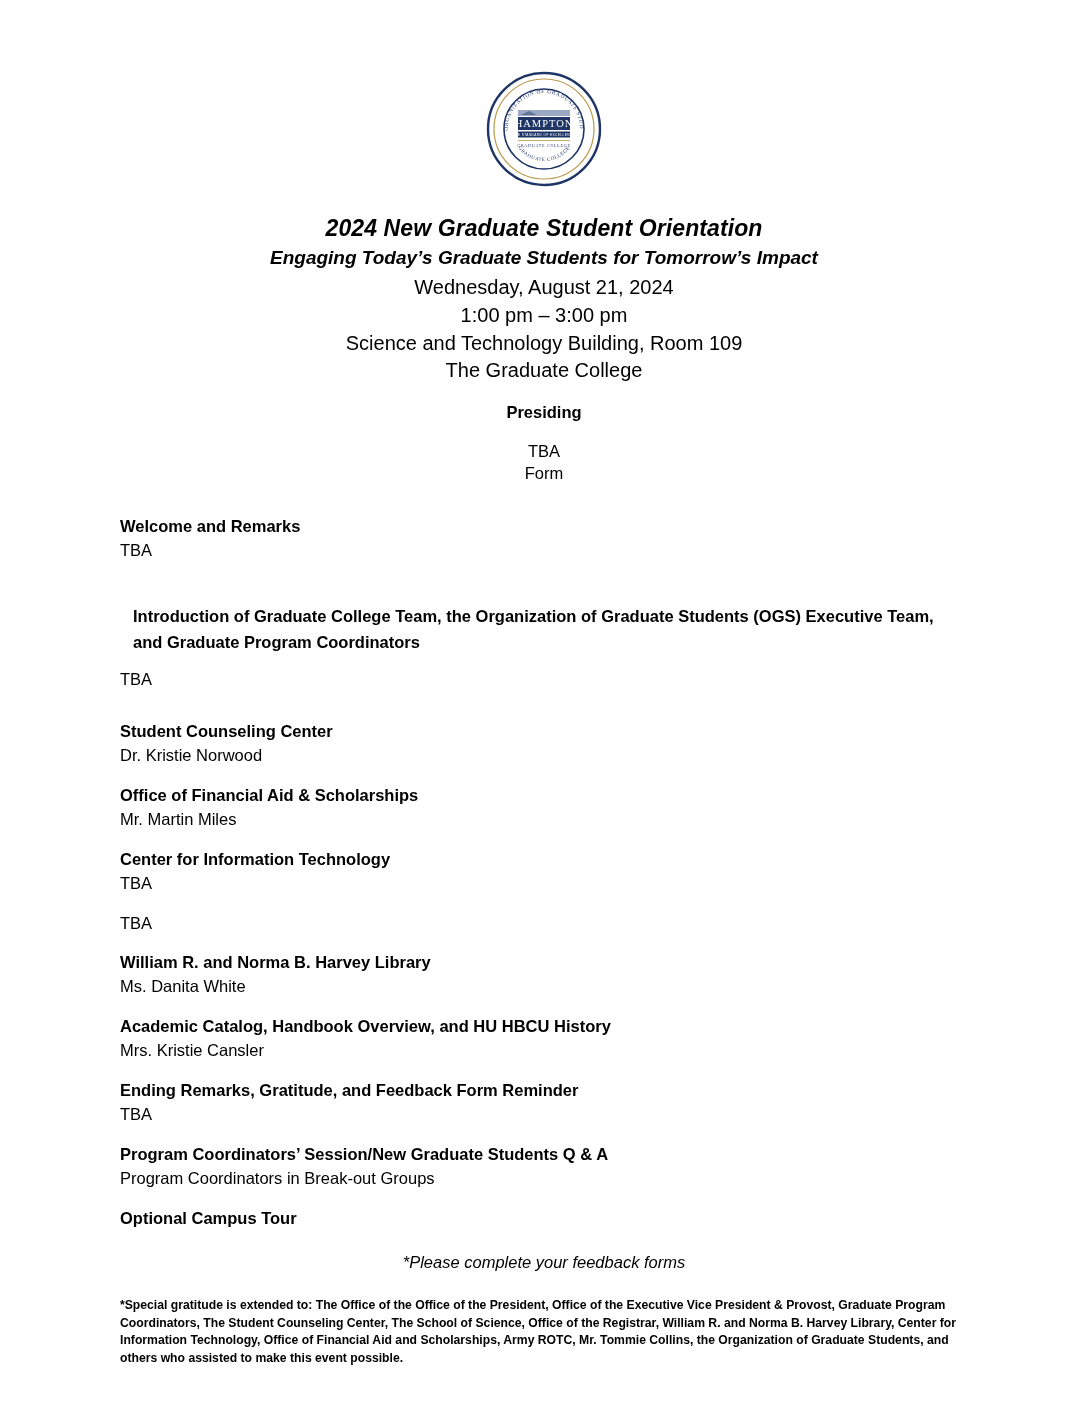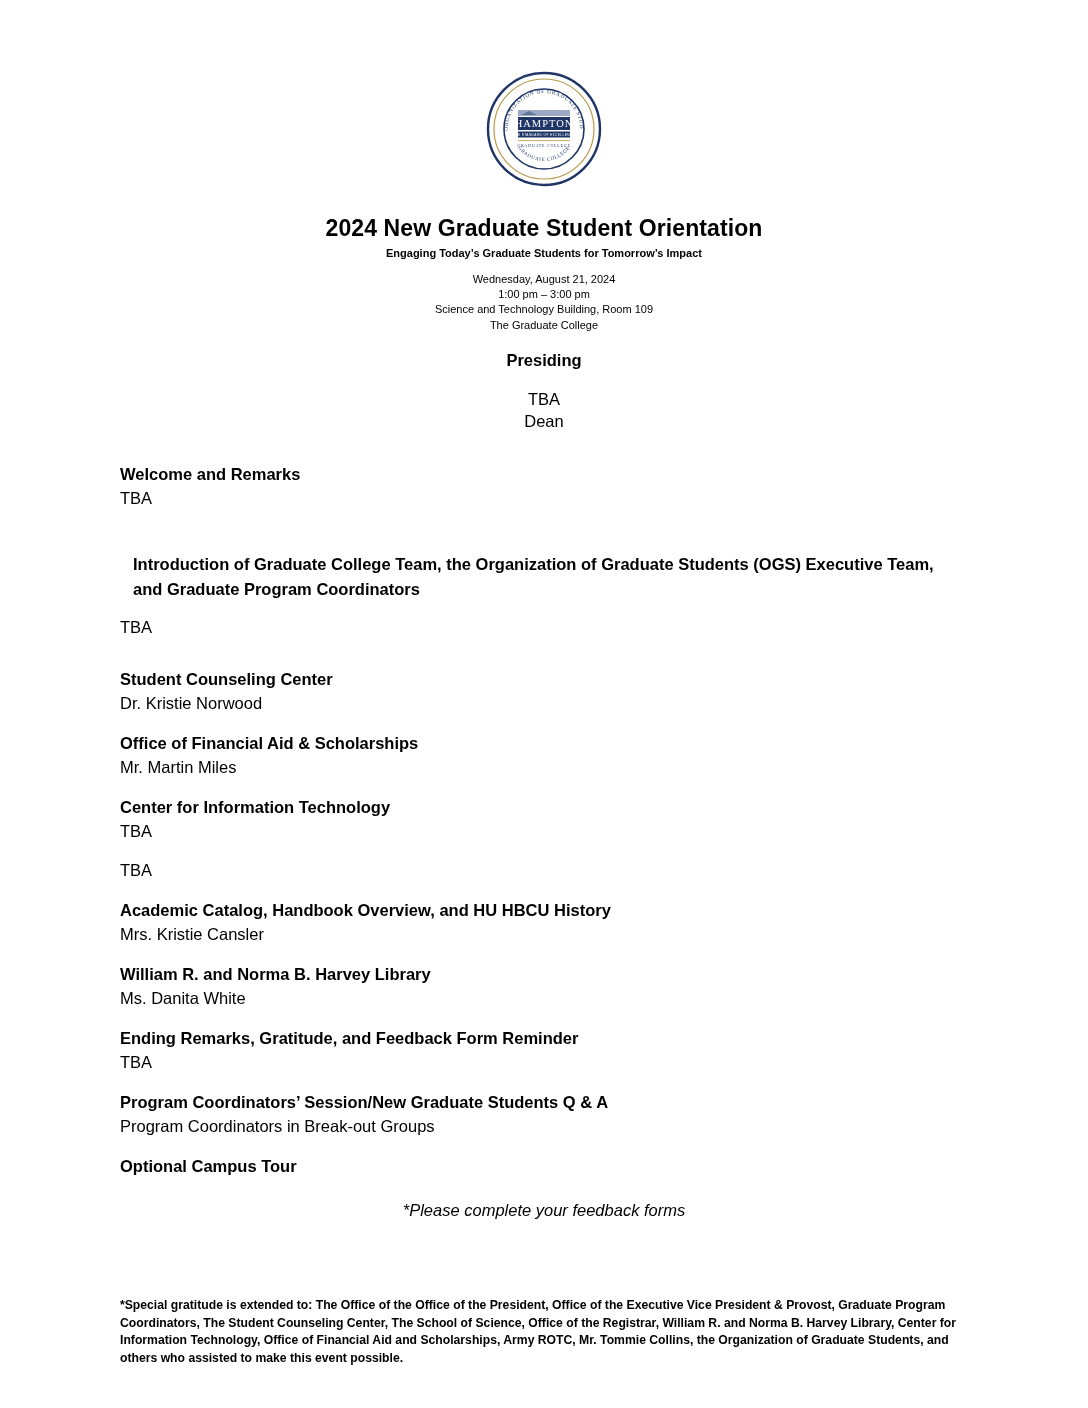--- a/index.html
+++ b/index.html
@@ -40,29 +40,31 @@
 
   
   .center { text-align: center; }
 
   .doc-title {
     font-size: 23px;
     font-weight: bold;
     letter-spacing: 0.1px;
     line-height: 1.25;
     margin: 0 0 3px 0;
+    font-style: italic;
   }
   .doc-subtitle {
-    font-size: 11px;
-    font-weight: bold;
+    font-size: 19px;
+    font-weight: bold;
+    font-style: italic;
     line-height: 1.3;
-    margin: 0 0 12px 0;
+    margin: 0 0 4px 0;
   }
   .meta-line {
-    font-size: 11px;
+    font-size: 20px;
     line-height: 1.38;
     margin: 0;
   }
   .presiding {
     font-size: 16.5px;
     font-weight: bold;
     line-height: 1.38;
     margin: 16px;
   }
   .plain {
@@ -147,21 +149,21 @@
 
   <div class="center">
     <h1 class="doc-title">2024 New Graduate Student Orientation</h1>
     <p class="doc-subtitle">Engaging Today’s Graduate Students for Tomorrow’s Impact</p>
     <p class="meta-line">Wednesday, August 21, 2024</p>
     <p class="meta-line">1:00 pm – 3:00 pm</p>
     <p class="meta-line">Science and Technology Building, Room 109</p>
     <p class="meta-line">The Graduate College</p>
     <p class="presiding">Presiding</p>
     <p class="plain">TBA</p>
-    <p class="plain">Dean</p>
+    <p class="plain">Form</p>
   </div>
 
   <div class="gap-lg"></div>
 
   <div>
 
     <div class="item item-block">
       <p class="item-title">Welcome and Remarks</p>
       <p class="item-speaker">TBA</p>
     </div>
@@ -188,30 +190,30 @@
     <div class="item item-block">
       <p class="item-title">Center for Information Technology</p>
       <p class="item-speaker">TBA</p>
     </div>
 
     <div class="item item-block">
       <p class="item-speaker">TBA</p>
     </div>
 
     <div class="item item-block">
+      <p class="item-title">William R. and Norma B. Harvey Library</p>
+      <p class="item-speaker">Ms. Danita White</p>
+    </div>
+
+    <div class="item item-block">
       <p class="item-title">Academic Catalog, Handbook Overview, and HU HBCU History</p>
       <p class="item-speaker">Mrs. Kristie Cansler</p>
     </div>
 
     <div class="item item-block">
-      <p class="item-title">William R. and Norma B. Harvey Library</p>
-      <p class="item-speaker">Ms. Danita White</p>
-    </div>
-
-    <div class="item item-block">
       <p class="item-title">Ending Remarks, Gratitude, and Feedback Form Reminder</p>
       <p class="item-speaker">TBA</p>
     </div>
 
     <div class="item item-block">
       <p class="item-title">Program Coordinators’ Session/New Graduate Students Q &amp; A</p>
       <p class="item-speaker">Program Coordinators in Break-out Groups</p>
     </div>
 
     <div class="item item-block">

